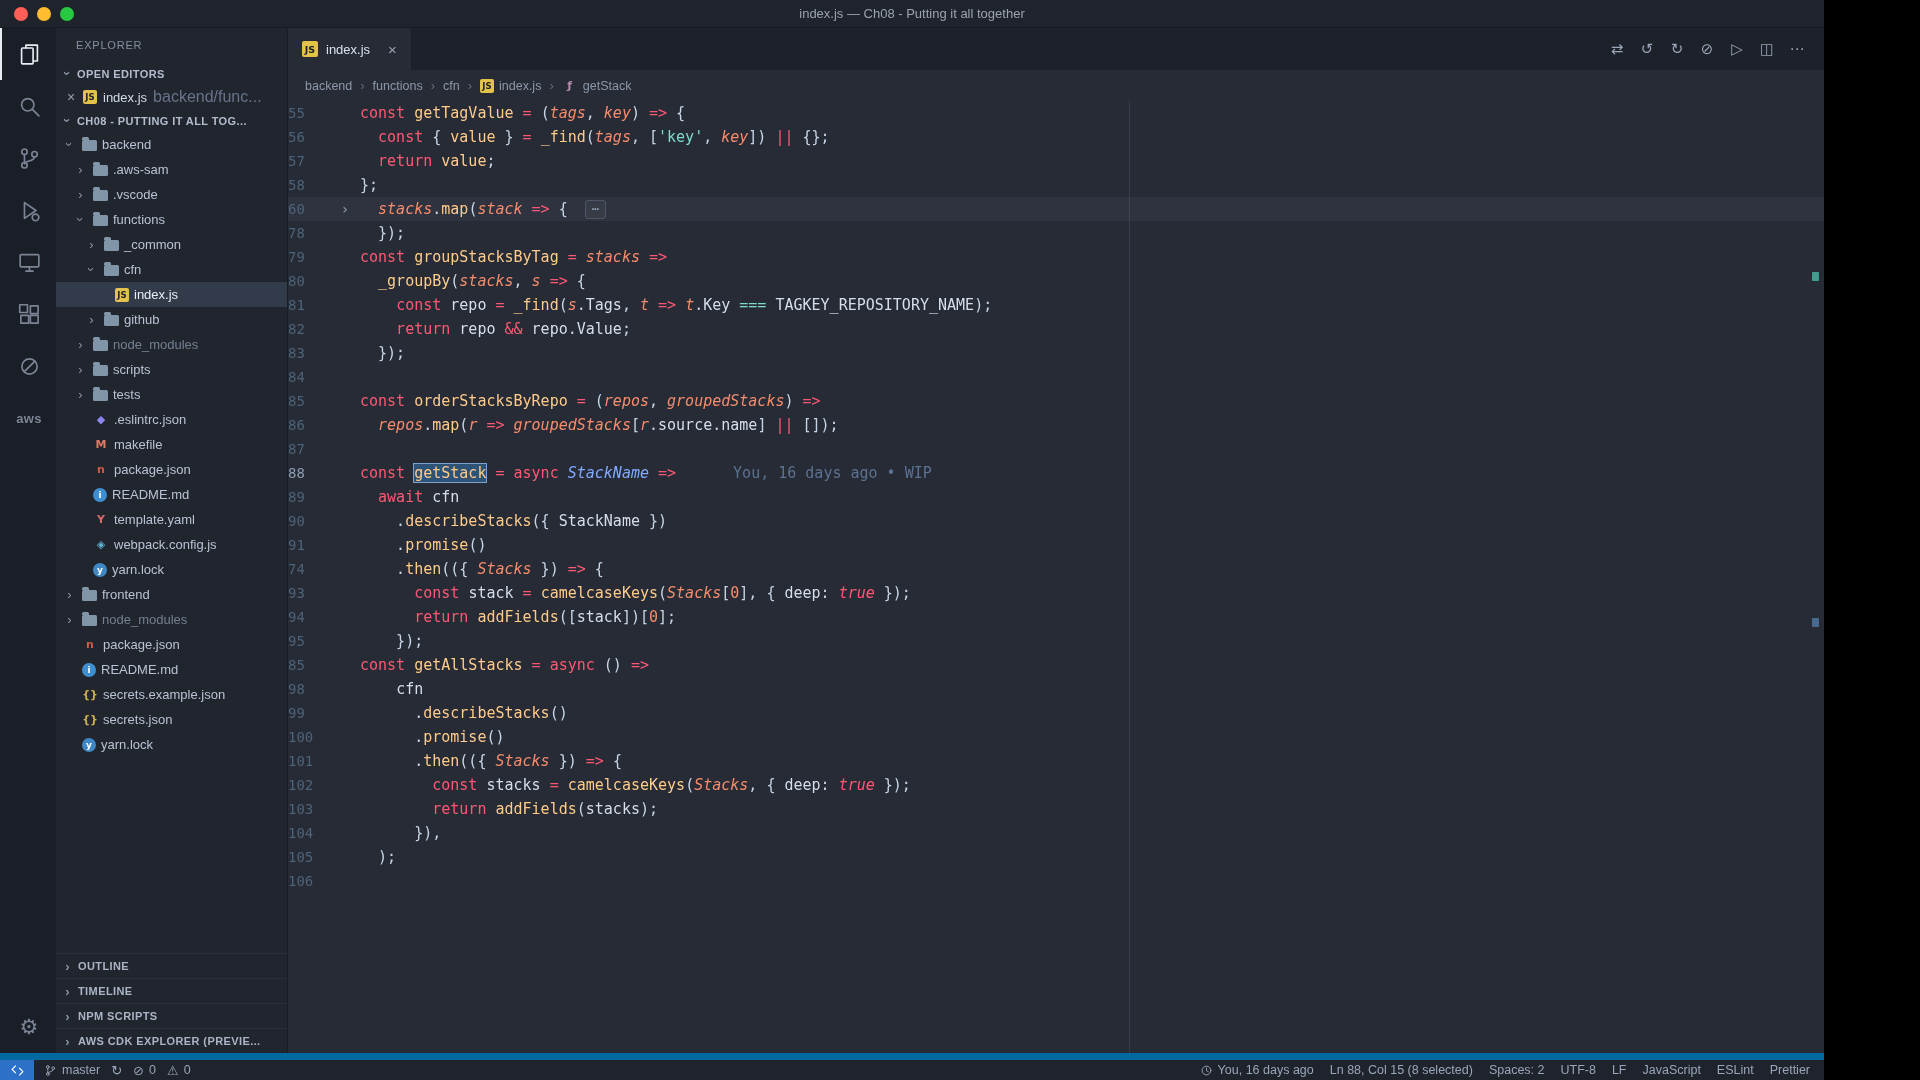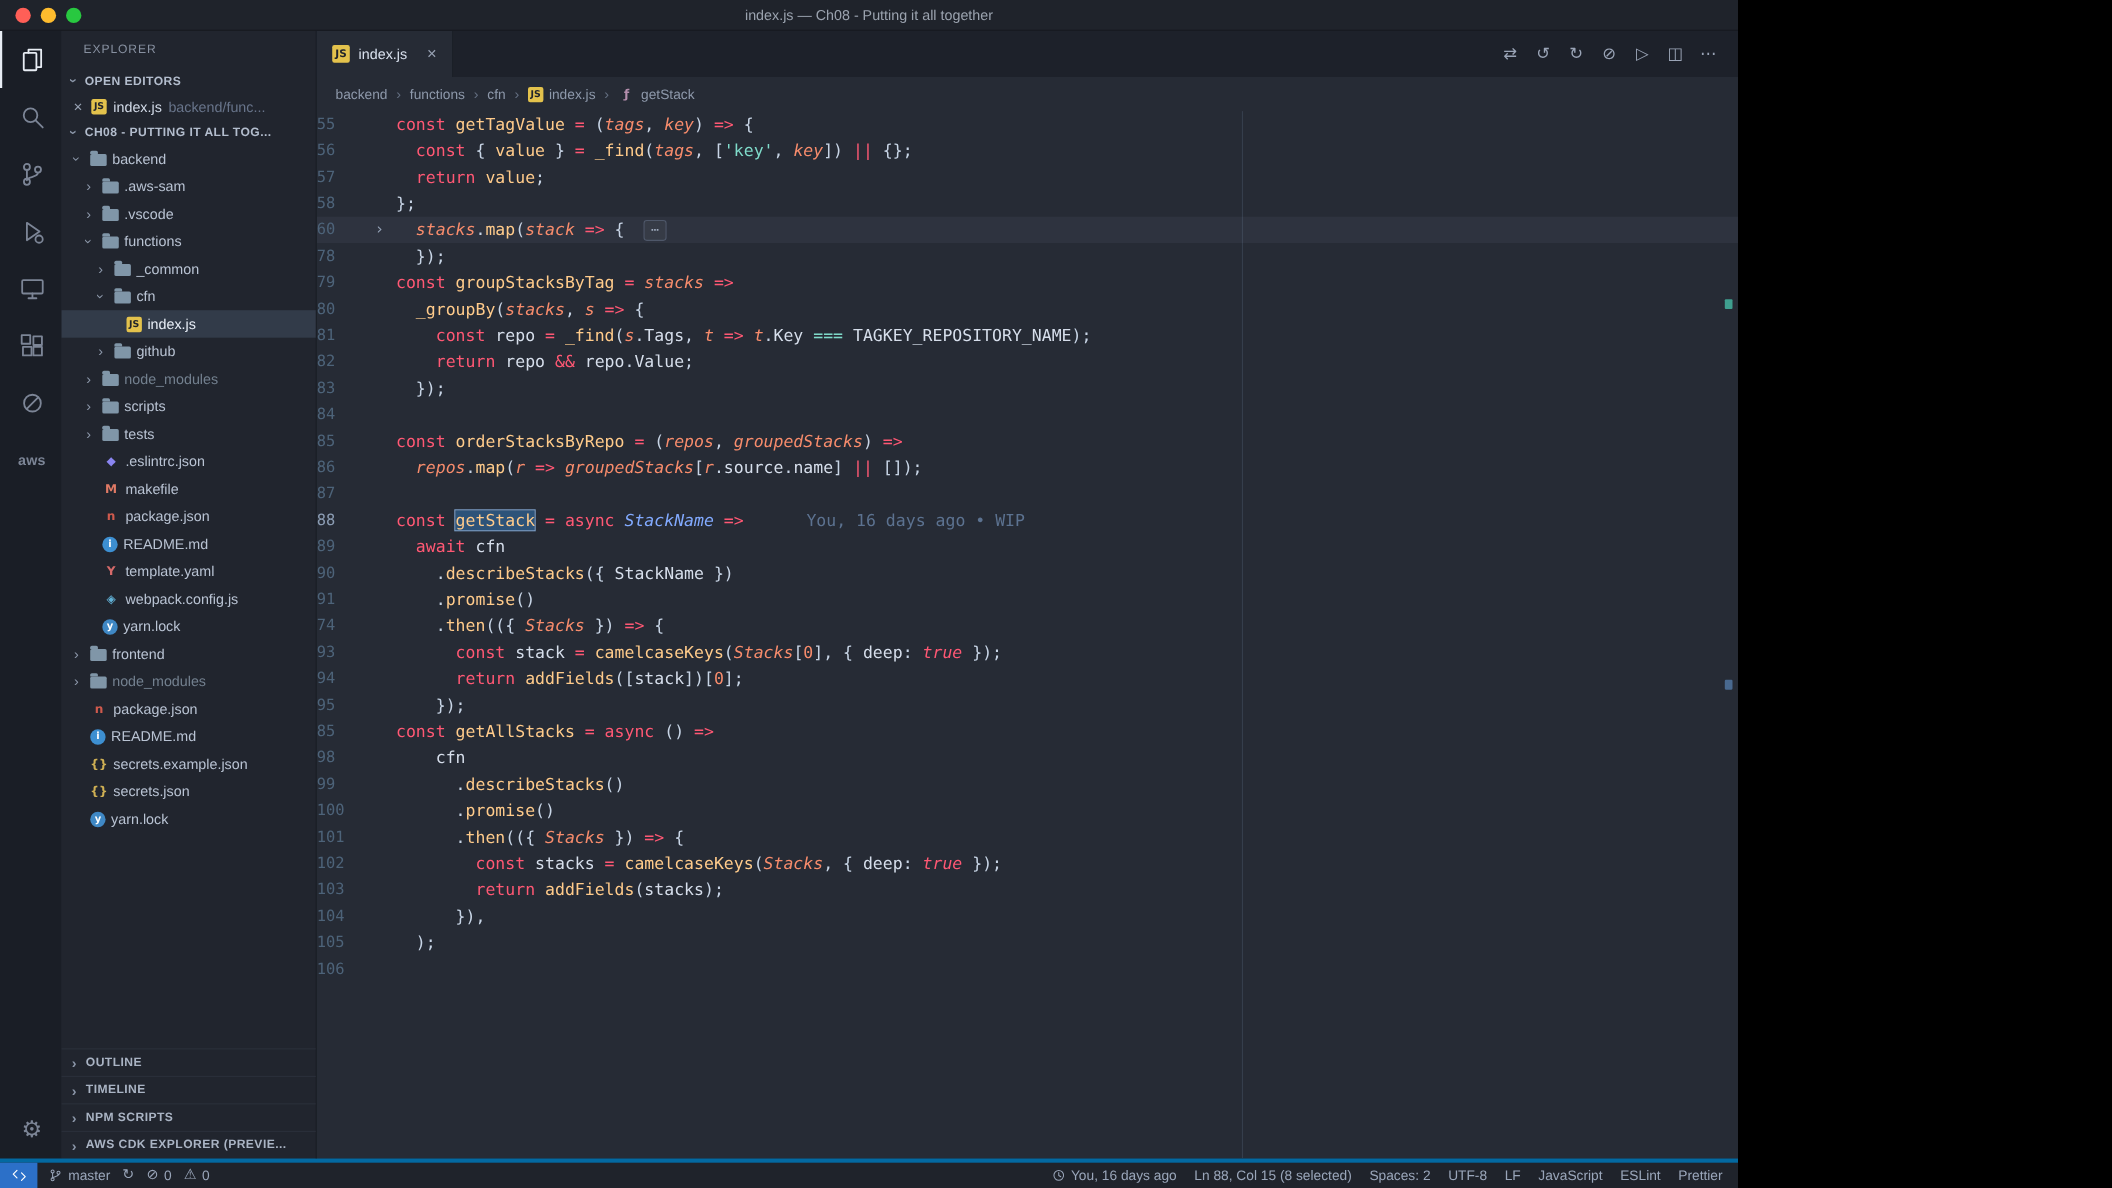--- a/index.html
+++ b/index.html
@@ -1,17 +1,17 @@
 <!DOCTYPE html>
 <html style="--titlebar_bg: #1f232b; --activity_bg: #1a1e26; --sidebar_bg: #21252e; --editor_bg: #262b35; --tabbar_bg: #1d212a; --statusbar_bg: #1f232b; --foreground: #d6deeb; --keyword: #ff5874; --function: #ffcb8b; --parameter: #f78c6c; --variable: #d6deeb; --punctuation: #c8d5e6; --string: #7fdbca; --operator_cyan: #7fdbca; --number: #f78c6c; --boolean: #ff5874; --param_blue: #82aaff; --blame: #5c7290; --line_number: #4d6379; --selection_bg: #2d5379; --selection_border: #7ea2cc; --accent_blue: #2c70c8; --js_yellow: #e3c24c; --folder: #8096a8; --list_selection: #323b49;"><head>
 <meta charset="utf-8">
 <style>
   html,body{margin:0;padding:0;background:#000;}
   *{box-sizing:border-box;}
-  #app{position:relative;width:1580px;height:1080px;overflow:hidden;
+  #app{position:relative;width:1824px;height:1080px;overflow:hidden;
        background:var(--editor_bg);font-family:"Liberation Sans",sans-serif;
        -webkit-font-smoothing:antialiased;}
   
   .titlebar{height:28px;background:var(--titlebar_bg);border-bottom:1px solid #171a20;
             display:flex;align-items:center;position:relative;}
   .lights{position:absolute;left:14px;top:7px;display:flex;gap:9px;}
   .light{width:14px;height:14px;border-radius:50%;}
   .light.r{background:#ff5f57}.light.y{background:#febc2e}.light.g{background:#28c840}
   .win-title{margin:0 auto;font-size:13px;color:#9ba3af;}
   
@@ -31,21 +31,21 @@
   
   .sidebar{width:232px;background:var(--sidebar_bg);border-right:1px solid #1a1d24;
            display:flex;flex-direction:column;color:#a8b2c3;}
   .sidebar-title{height:34px;line-height:34px;padding-left:20px;font-size:11px;
                  letter-spacing:.8px;color:#8790a0;flex:none;}
   .sec-head{height:23px;display:flex;align-items:center;font-size:11px;font-weight:700;
             color:#b3bdcd;letter-spacing:.4px;padding-left:4px;gap:2px;flex:none;}
   .oe-items{flex:none;}
   .oe-item{height:24px;display:flex;align-items:center;gap:6px;padding-left:9px;font-size:13px;color:#d3dbe8;}
   .oe-close{color:#97a1b2;font-size:14px;width:12px;text-align:center;}
-  .oe-detail{color:#68748a;font-size:13px;white-space:nowrap;overflow:hidden;}
+  .oe-detail{color:#68748a;font-size:16px;white-space:nowrap;overflow:hidden;}
   .tree{flex:none;}
   .trow{height:25px;display:flex;align-items:center;gap:5px;font-size:13px;color:#b9c3d3;white-space:nowrap;}
   .trow.selected{background:var(--list_selection);color:#e8eef7;}
   .trow.dim .tlabel{color:#73808f;}
   .twisty{width:15px;flex:none;color:#8b96a8;font-size:13px;display:inline-flex;justify-content:center;}
   .twisty.open{transform:rotate(90deg);}
   .folder-icon{width:15px;height:11px;background:var(--folder);border-radius:1.5px;position:relative;flex:none;margin-top:2px;}
   .folder-icon::before{content:"";position:absolute;top:-3px;left:0;width:7px;height:3px;
                        background:var(--folder);border-radius:1.5px 1.5px 0 0;}
   .ficon{width:16px;flex:none;display:inline-flex;justify-content:center;align-items:center;
@@ -90,21 +90,21 @@
   .tk.n2{color:var(--number);}
   .tk.i{color:var(--boolean);font-style:italic;}
   .tk.bl{color:var(--param_blue);font-style:italic;}
   .tk.sel{background:var(--selection_bg);outline:1px solid var(--selection_border);}
   .tk.fb{display:inline-block;border:1px solid #4e5769;border-radius:3px;padding:0 6px;
          margin-left:8px;color:#9fabbe;background:rgba(255,255,255,.04);
          font-size:12px;line-height:17px;vertical-align:1px;}
   .blame{color:var(--blame);padding-left:57px;}
   .ov-mark{position:absolute;right:5px;width:7px;border-radius:1px;}
   
-  .statusbar{height:27px;background:var(--statusbar_bg);border-top:4px solid #0369a1;
+  .statusbar{height:27px;background:var(--statusbar_bg);border-top:7px solid #0369a1;
              display:flex;align-items:center;font-size:12.5px;color:#9aa6ba;}
   .sb-remote{height:100%;width:34px;background:var(--accent_blue);color:#fff;
              display:grid;place-items:center;flex:none;}
   .sb-remote .icon{width:15px;height:15px;}
   .sb-left{display:flex;align-items:center;gap:11px;padding-left:10px;}
   .sb-right{margin-left:auto;display:flex;align-items:center;gap:16px;padding-right:14px;}
   .sb-item{display:flex;align-items:center;gap:5px;white-space:nowrap;}
   .sb-item .icon{width:13px;height:13px;}
   .sb-item .gicon{font-size:13px;}
 </style>

